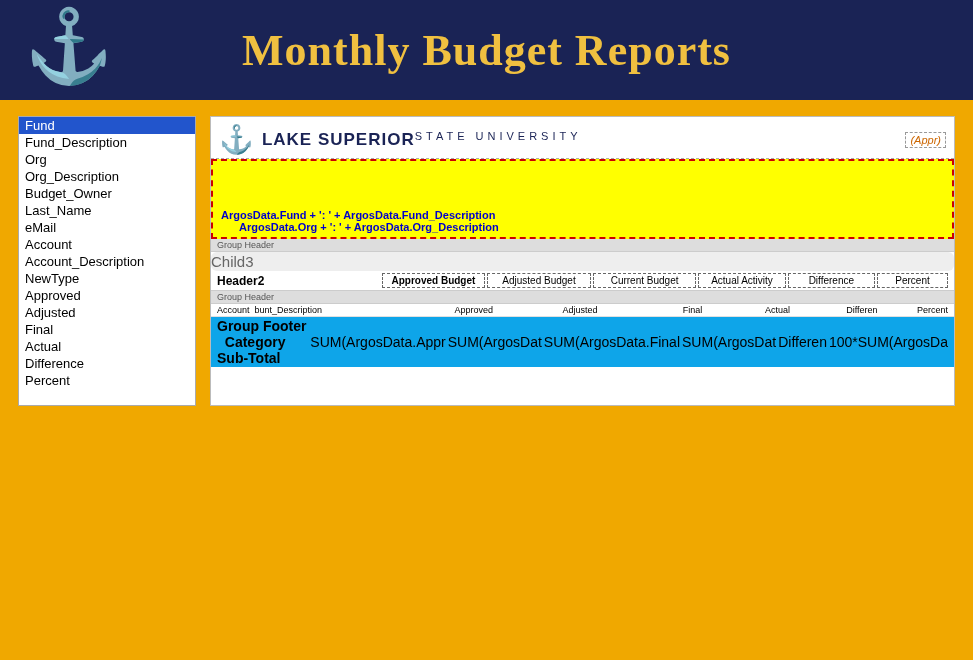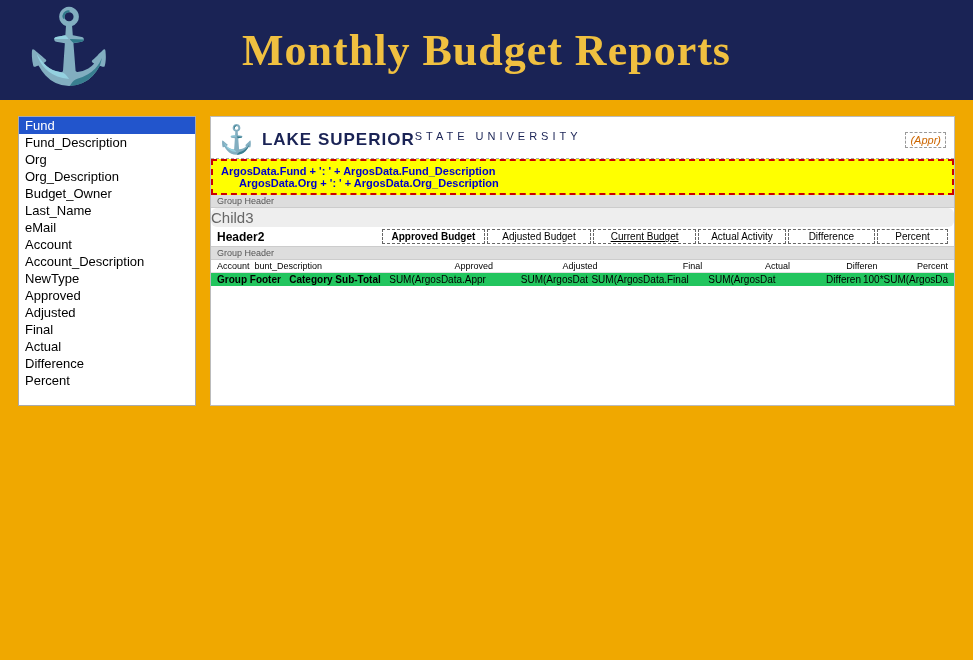--- a/index.html
+++ b/index.html
@@ -128,20 +128,21 @@
     .formula-band {
       background: #ffff00;
       border: 2px dashed #cc0000;
       padding: 4px 8px;
       font-size: 11px;
       color: #0000cc;
       font-weight: bold;
     }
     .formula-band .formula-line {
       display: block;
+      margin-top: 44px;
     }
     .formula-band .formula-line2 {
       display: block;
       padding-left: 18px;
     }
 
     
     .group-header-label {
       background: #ddd;
       font-size: 9px;
@@ -163,21 +164,21 @@
       align-items: center;
       padding: 2px 6px;
       font-size: 10px;
       color: #000;
       border-bottom: 1px solid #ccc;
       gap: 2px;
     }
     .report-header2 .col-account { flex: 2; }
     .report-header2 .col-approved { flex: 1.2; text-align: center; font-weight: bold; border: 1px dashed #666; padding: 1px 2px; }
     .report-header2 .col-adjusted { flex: 1.2; text-align: center; border: 1px dashed #666; padding: 1px 2px; }
-    .report-header2 .col-current { flex: 1.2; text-align: center; border: 1px dashed #666; padding: 1px 2px; text-decoration: underline; }
+    .report-header2 .col-current { flex: 1.2; text-align: center; border: 1px dashed #666; padding: 1px 2px; }
     .report-header2 .col-actual { flex: 1; text-align: center; border: 1px dashed #666; padding: 1px 2px; }
     .report-header2 .col-diff { flex: 1; text-align: center; border: 1px dashed #666; padding: 1px 2px; }
     .report-header2 .col-pct { flex: 0.8; text-align: center; border: 1px dashed #666; padding: 1px 2px; }
     .report-header2 .header2-label { font-size: 12px; font-weight: bold; flex: 2; }
 
     
     .report-data-row {
       display: flex;
       align-items: center;
       padding: 1px 6px;
@@ -189,25 +190,25 @@
     .report-data-row .col-account { flex: 2; }
     .report-data-row .col-approved { flex: 1.2; text-align: right; }
     .report-data-row .col-adjusted { flex: 1.2; text-align: right; }
     .report-data-row .col-current { flex: 1.2; text-align: right; }
     .report-data-row .col-actual { flex: 1; text-align: right; }
     .report-data-row .col-diff { flex: 1; text-align: right; }
     .report-data-row .col-pct { flex: 0.8; text-align: right; }
 
     
     .group-footer {
-      background: #22c55e;
+      background: #0ea5e9;
       display: flex;
       align-items: center;
       padding: 1px 6px;
-      font-size: 10px;
+      font-size: 14px;
       gap: 2px;
     }
     .group-footer .col-account { flex: 2; font-weight: bold; }
     .group-footer .col-approved { flex: 1.2; text-align: right; }
     .group-footer .col-adjusted { flex: 1.2; text-align: right; }
     .group-footer .col-current { flex: 1.2; text-align: center; }
     .group-footer .col-actual { flex: 1; text-align: right; }
     .group-footer .col-diff { flex: 1; text-align: right; }
     .group-footer .col-pct { flex: 0.8; text-align: right; }
   </style>

